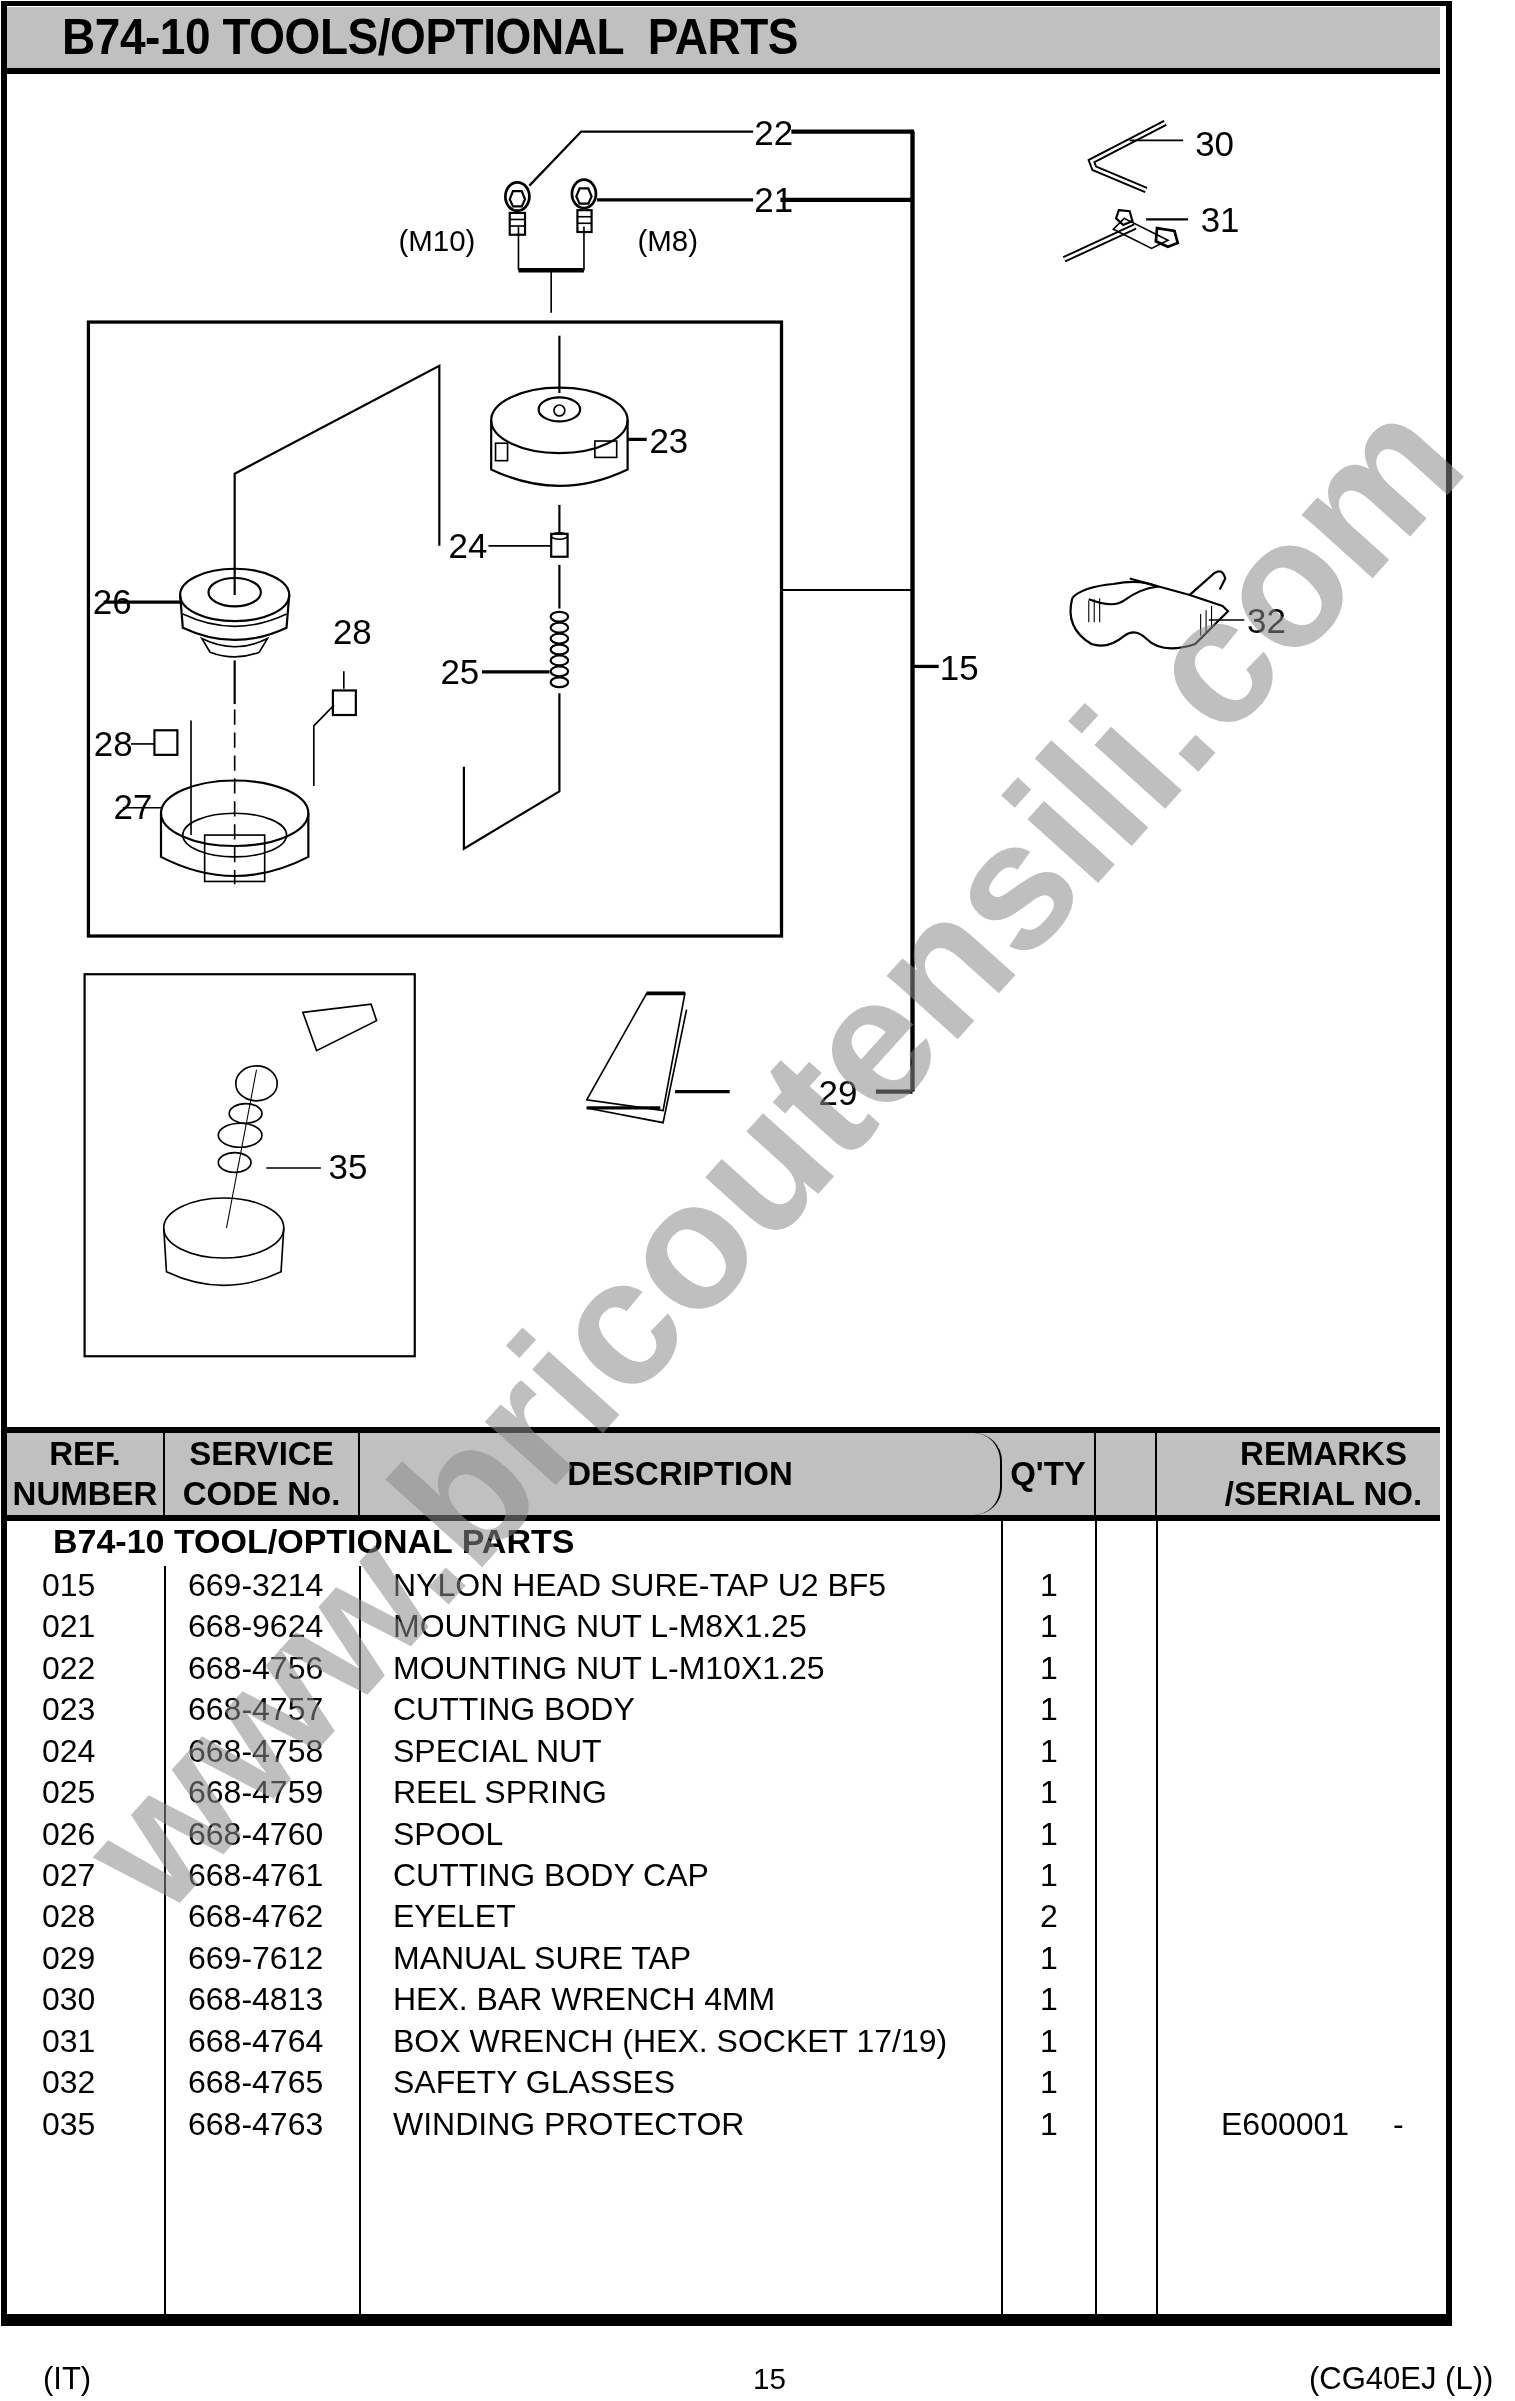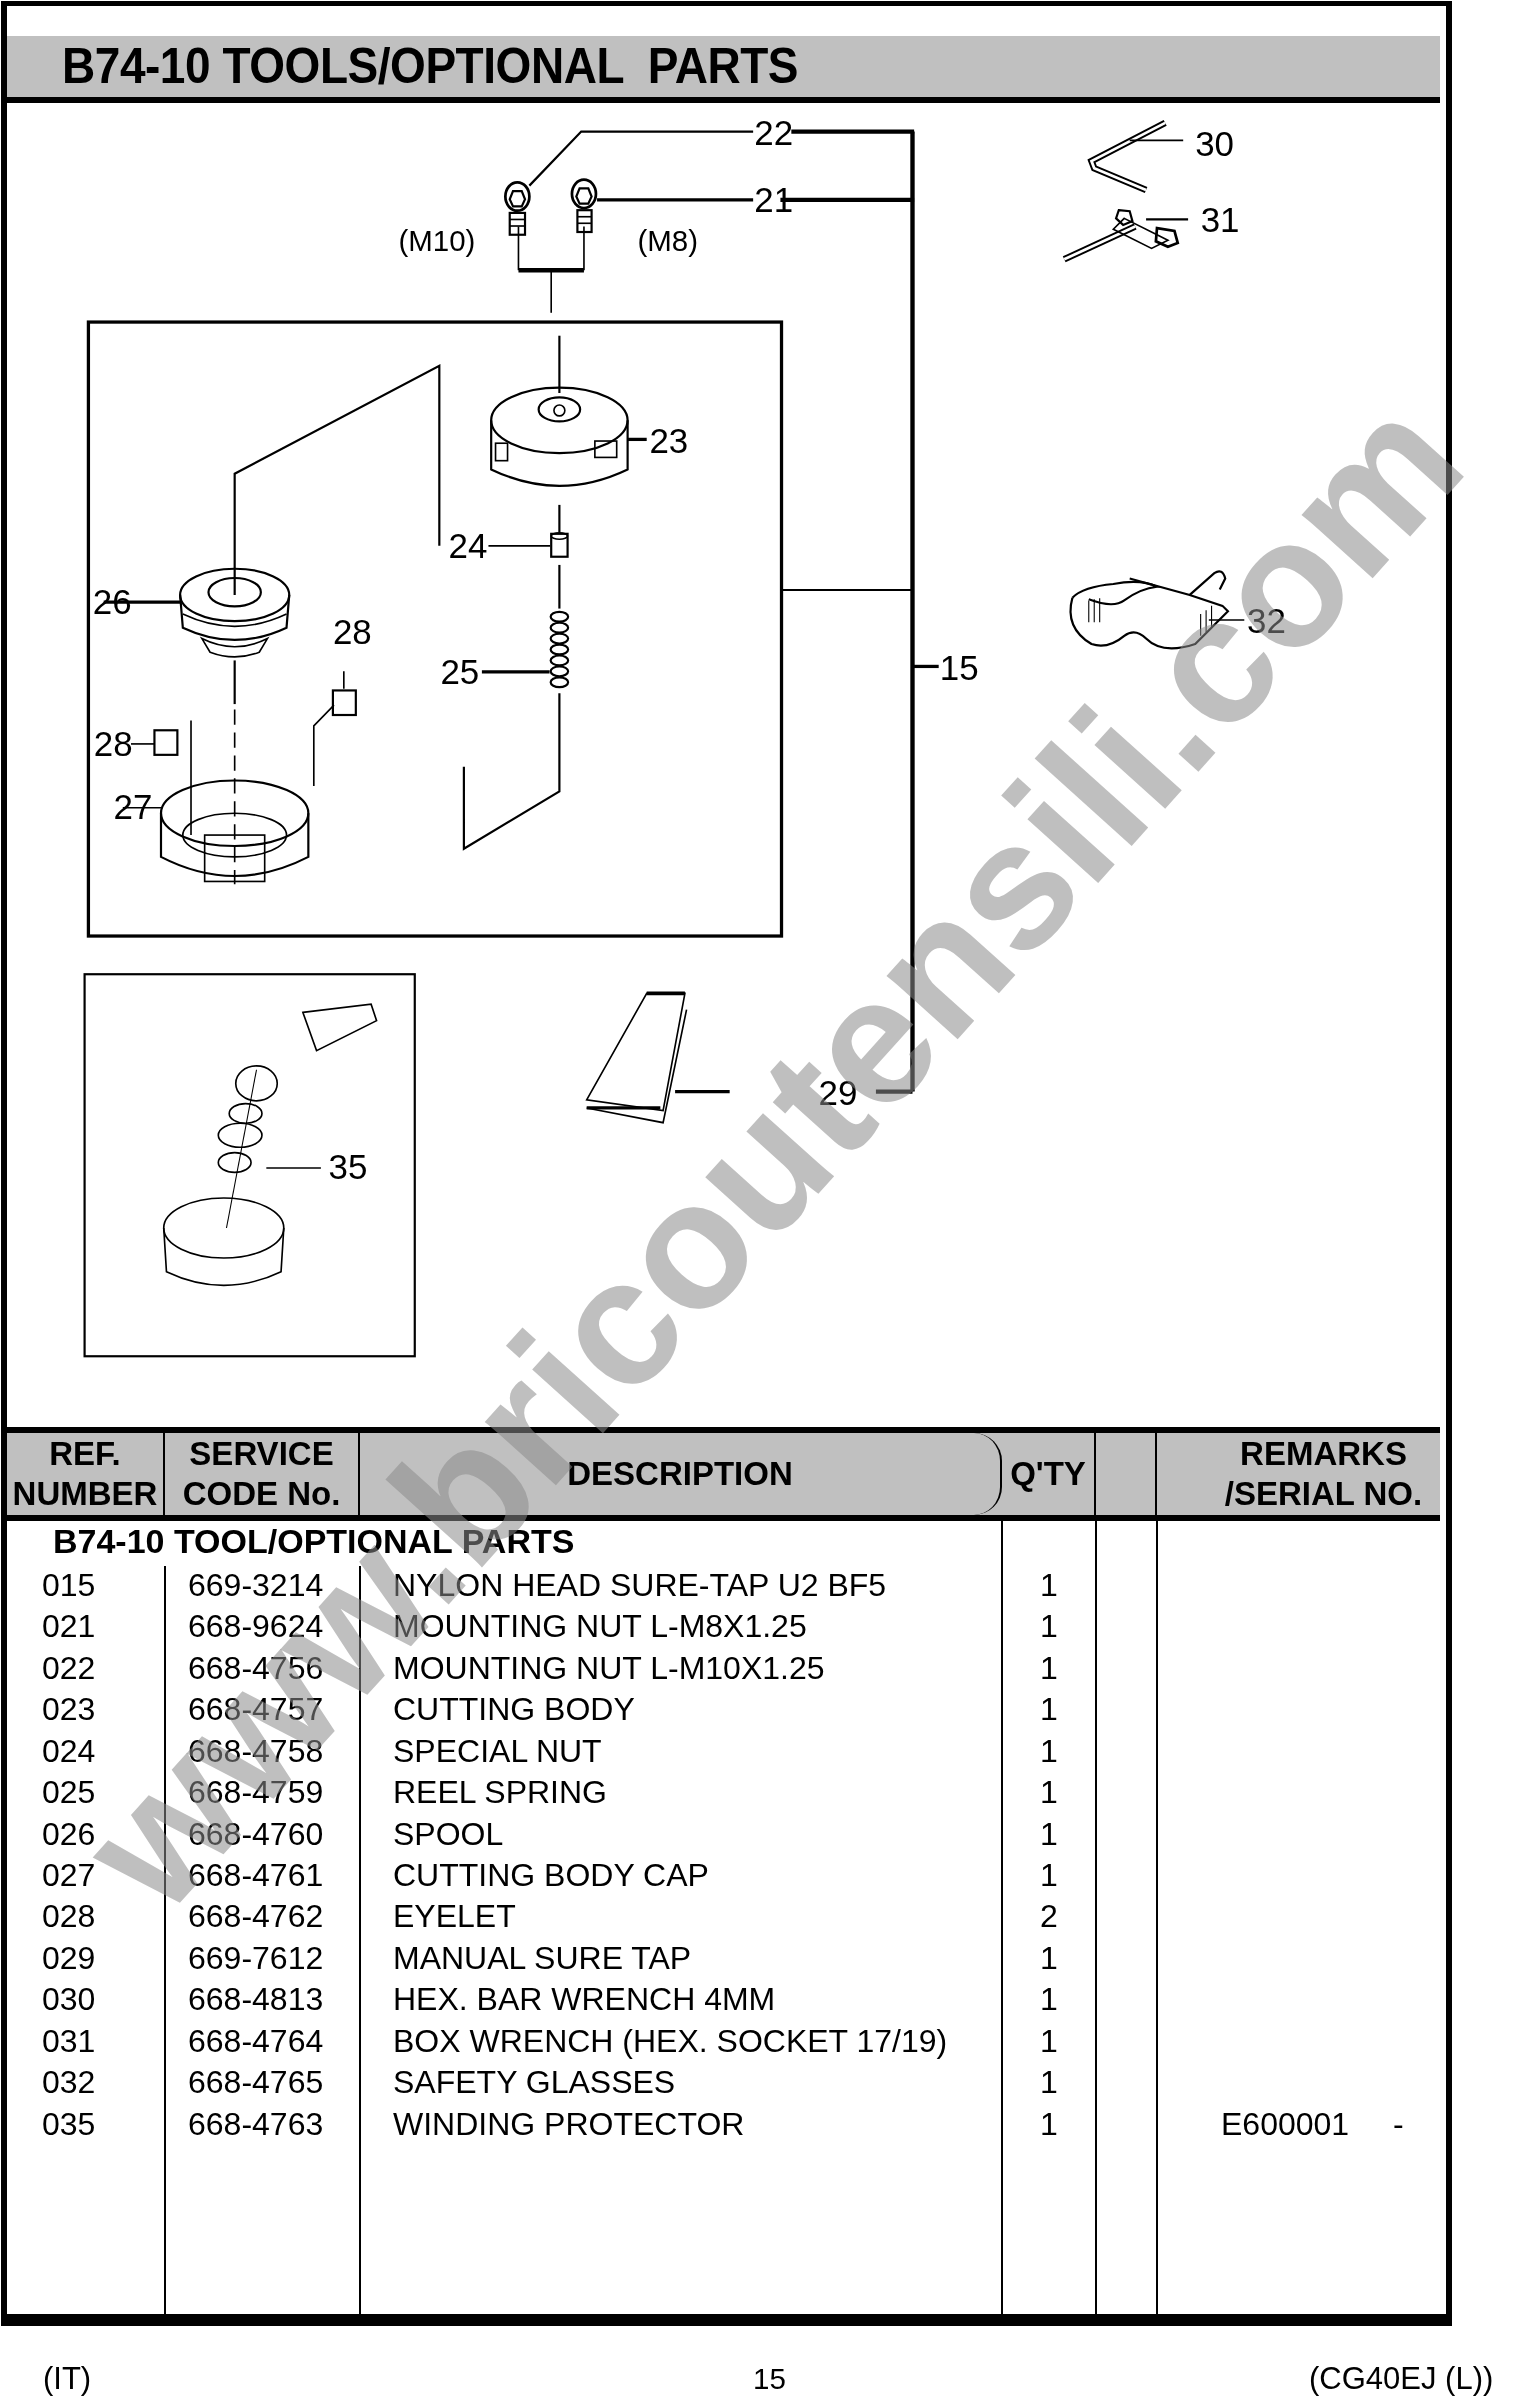--- a/index.html
+++ b/index.html
@@ -1,21 +1,21 @@
 <!DOCTYPE html>
 <html style="font-size:8.7px"><head>
 <meta charset="utf-8">
 <style>
   html, body { margin:0; padding:0; background:#ffffff; }
   body { width:1515px; height:2401px; position:relative; overflow:hidden;
          font-family:"Liberation Sans", sans-serif; color:#000; }
   .frame { position:absolute; left:1.1px; top:1.1px; width:1439px; height:2314px;
            border:6px solid #000; border-top-width:5.5px; box-sizing:content-box; }
   .title-bar { position:absolute; left:7px; top:6.5px; width:1433px; height:61px;
-               background:#c0c0c0; border-bottom:6px solid #000;margin-top:29px; }
+               background:#c0c0c0; border-bottom:6px solid #000; }
   .title-text { position:absolute; left:55px; top:3.3px; font-weight:bold; font-size:50px;
                 line-height:55px; letter-spacing:-0.5px; transform:scaleX(0.92); transform-origin:left center; white-space:pre; }
   .diagram { position:absolute; left:7px; top:74px; width:1433px; height:1354px; }
   .diagram svg { position:absolute; left:-7px; top:-74px; }
   .watermark { position:absolute; left:0; top:0; width:1515px; height:2401px; pointer-events:none; }
 
   
   .table { position:absolute; left:7px; top:1427px; width:1433px; height:887px; }
   .thead { position:absolute; left:0; top:0; width:1433px; height:82px; background:#c0c0c0;
            border-top:6px solid #000; border-bottom:6px solid #000; }

